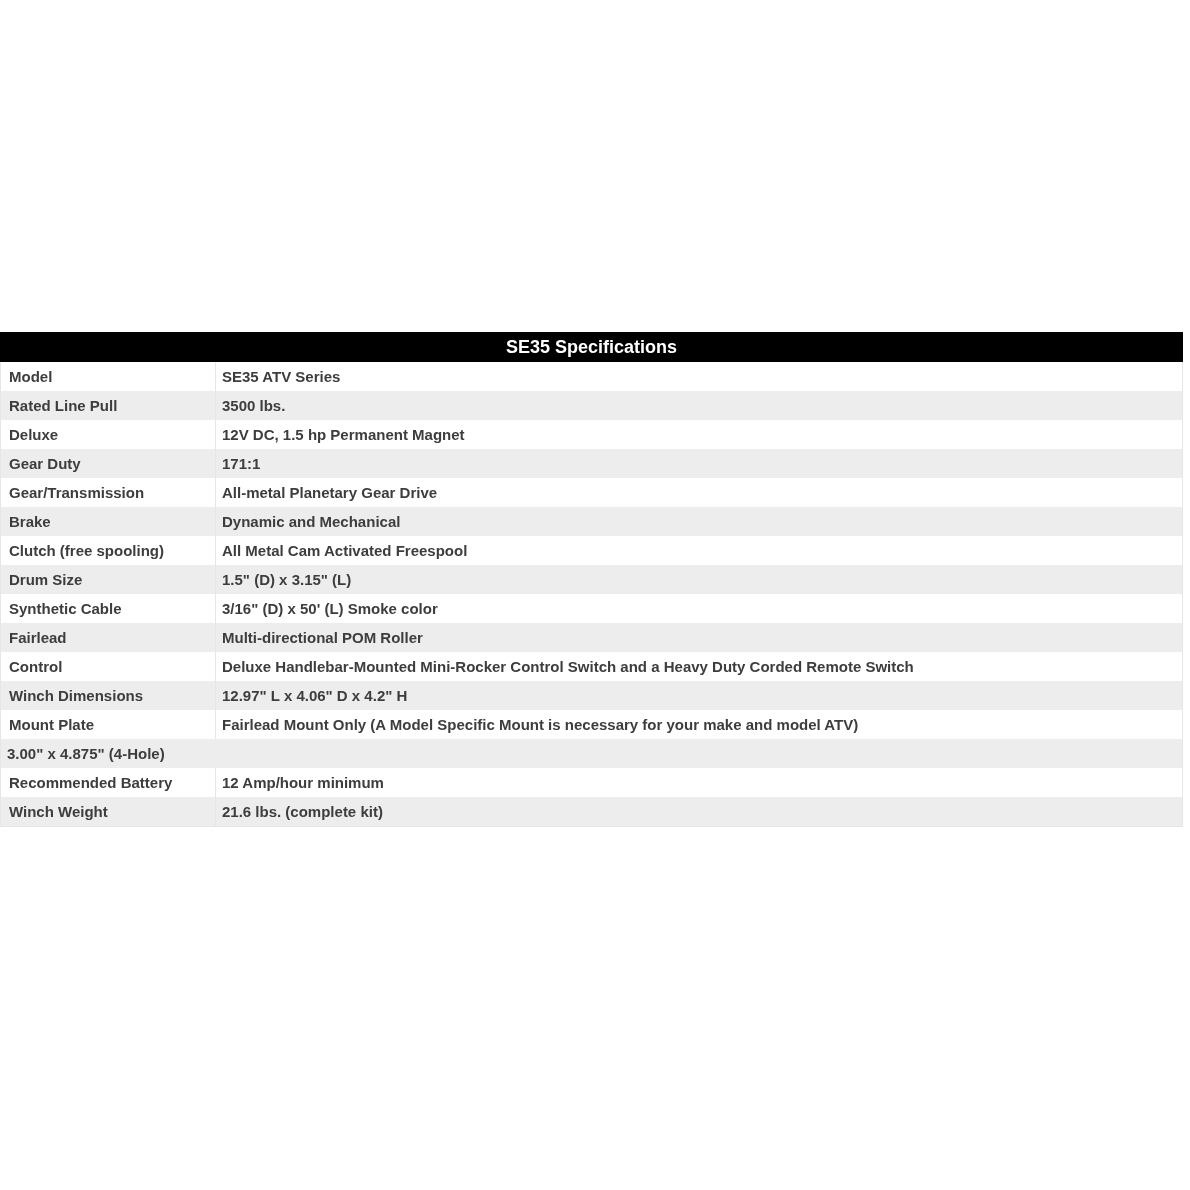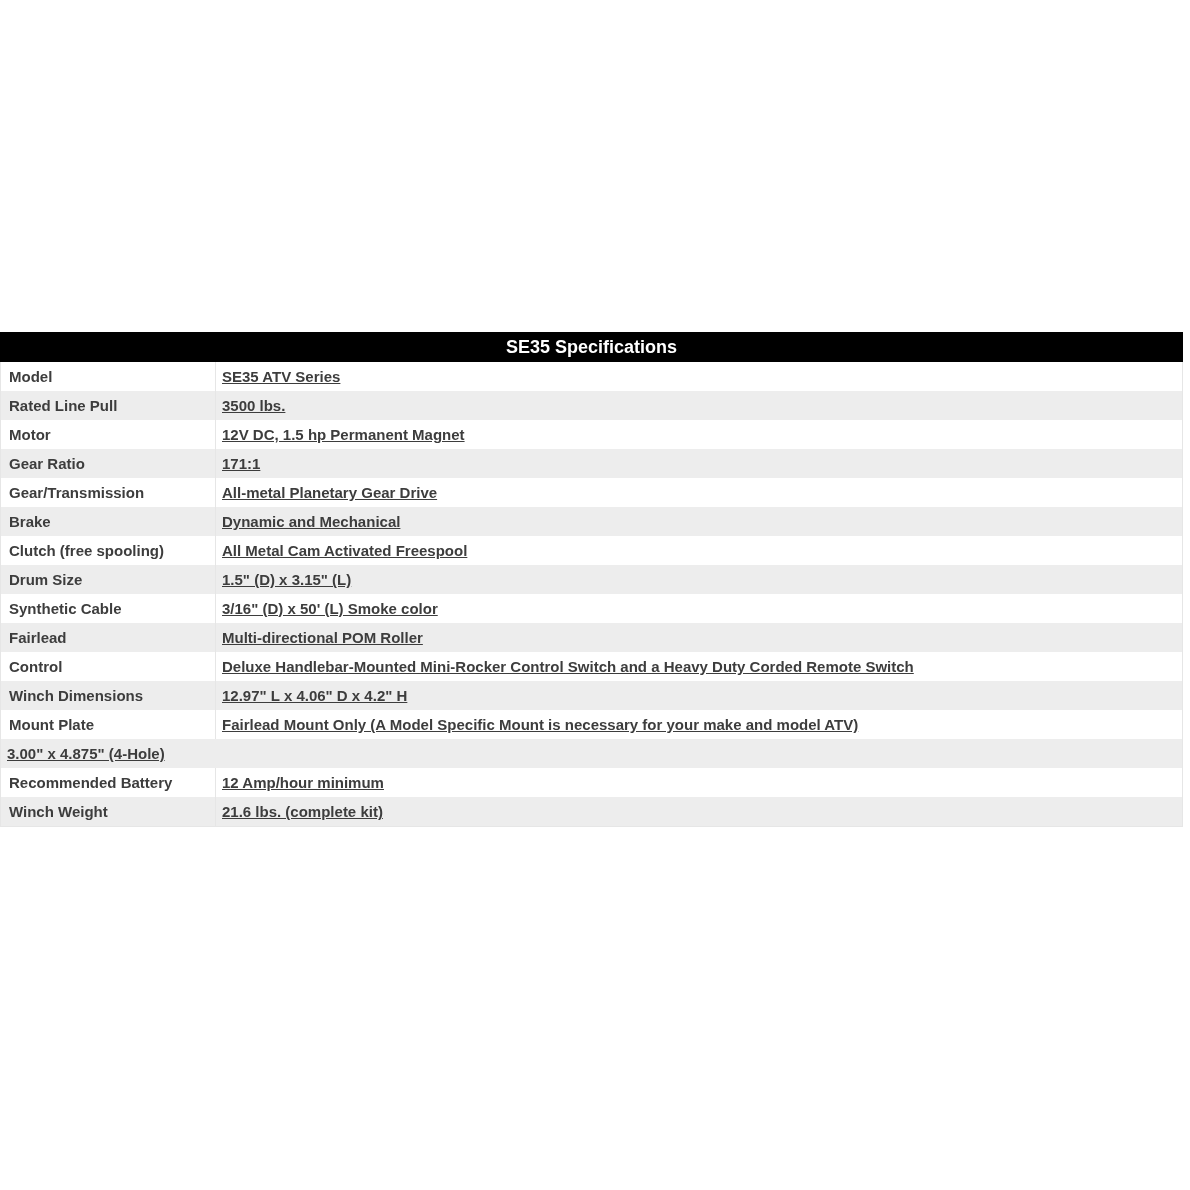--- a/index.html
+++ b/index.html
@@ -65,47 +65,46 @@
     width:206px;
     flex:0 0 206px;
     padding-left:8px;
     border-right:1px solid var(--border-color);
     overflow:hidden;
   }
   .cell-value{
     flex:1;
     padding-left:6px;
     overflow:hidden;
-    text-decoration:underline;
   }
 </style>
 </head>
 <body>
 
 <div class="page">
   <div class="spec-table">
     <div class="spec-header">SE35 Specifications</div>
     <div class="spec-rows">
   <div class="spec-row">
     <div class="cell-label">Model</div>
     <div class="cell-value">SE35 ATV Series</div>
   </div>
 
   <div class="spec-row">
     <div class="cell-label">Rated Line Pull</div>
     <div class="cell-value">3500 lbs.</div>
   </div>
 
   <div class="spec-row">
-    <div class="cell-label">Motor</div>
+    <div class="cell-label">Deluxe</div>
     <div class="cell-value">12V DC, 1.5 hp Permanent Magnet</div>
   </div>
 
   <div class="spec-row">
-    <div class="cell-label">Gear Ratio</div>
+    <div class="cell-label">Gear Duty</div>
     <div class="cell-value">171:1</div>
   </div>
 
   <div class="spec-row">
     <div class="cell-label">Gear/Transmission</div>
     <div class="cell-value">All-metal Planetary Gear Drive</div>
   </div>
 
   <div class="spec-row">
     <div class="cell-label">Brake</div>

